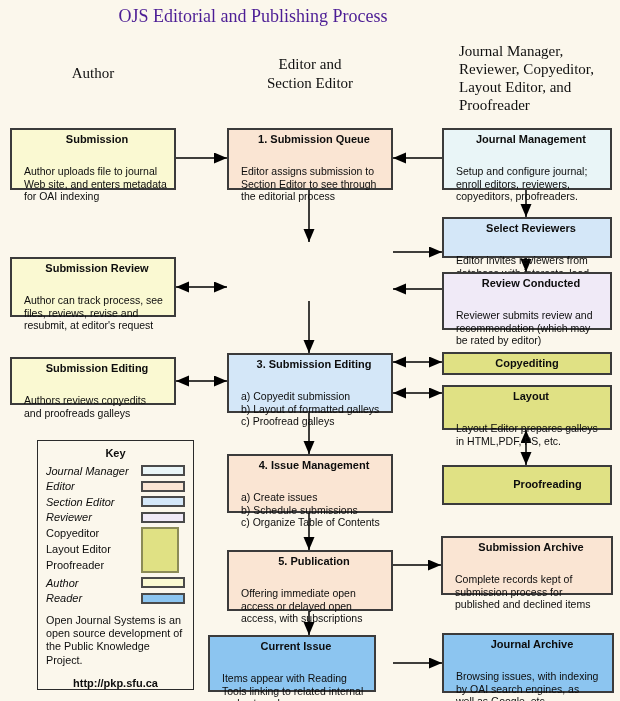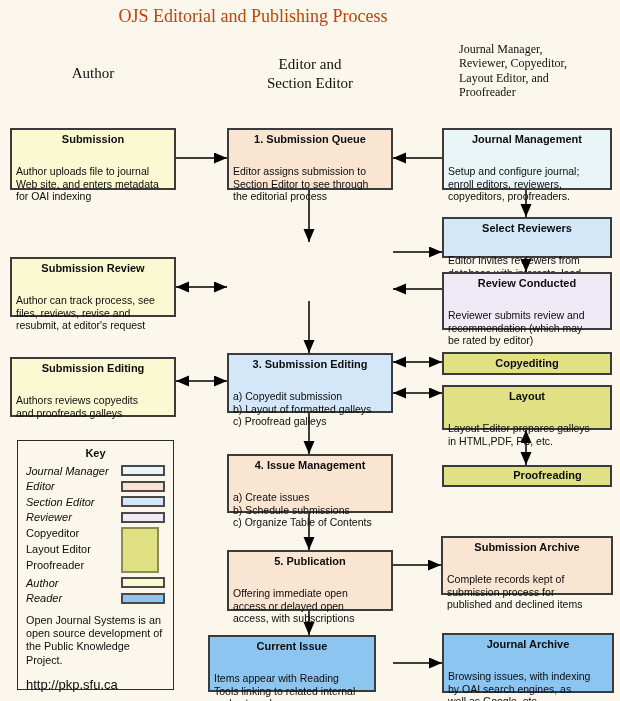--- a/index.html
+++ b/index.html
@@ -8,62 +8,63 @@
     font-family:"Liberation Sans",sans-serif;
     position:relative;
     background:#FBF7EC;
     overflow:hidden;
   }
   .stage{position:absolute;left:0;top:0;width:620px;height:701px;}
   .diagram-title{
     position:absolute;left:0;top:6px;width:506px;
     text-align:center;
     font-family:"Liberation Serif",serif;
-    font-size:18px;color:#c2410c;
+    font-size:18px;color:#4c1d95;
   }
   .col-header{
     position:absolute;
     font-family:"Liberation Serif",serif;
     font-size:15px;color:#101010;
     line-height:1.25;
     white-space:pre-line;
   }
   .col-header.center{text-align:center;}
-  .col-header.roles{font-size:12px;text-align:left;line-height:1.2;}
+  .col-header.roles{font-size:15px;text-align:left;line-height:1.2;}
   svg.arrows{position:absolute;left:0;top:0;pointer-events:none;}
   .fbox{
     position:absolute;
     box-sizing:border-box;
     border:2px solid #3B3B3B;
-    padding:3px 4px 2px 4px;
+    padding:3px 4px 2px 12px;
     font-size:10.5px;
     line-height:1.2;
     color:#0d0d0d;
   }
   .fbox .btitle{font-weight:bold;text-align:center;font-size:11px;}
   .fbox .bbody{text-align:left;white-space:pre-line;margin-top:19px;}
   .fbox.title-only{display:flex;align-items:center;justify-content:center;padding:0;}
   .keybox{
     position:absolute;
     box-sizing:border-box;
     border:1px solid #2b2b2b;
     padding:6px 8px 4px 8px;
     font-size:10.5px;
     color:#0d0d0d;
+    margin-left:20px;
   }
   .keybox .ktitle{font-weight:bold;text-align:center;font-size:11px;margin-bottom:4px;}
   .krow{display:flex;align-items:center;justify-content:space-between;height:15.5px;}
   .krow .klabel{font-size:11px;font-style:italic;}
   .kswatch{width:44px;height:11px;border:2px solid #4A4A4A;box-sizing:border-box;}
   .kgroup{display:flex;align-items:flex-start;justify-content:space-between;margin:2px 0;}
   .kgroup .kstack{display:flex;flex-direction:column;gap:4px;}
   .kgroup .kstack div{font-size:11px;line-height:1.1;}
   .kswatch-tall{width:38px;height:46px;border:2px solid #8B8B57;box-sizing:border-box;margin-right:6px;}
   .knote{margin-top:8px;white-space:pre-line;font-size:10.8px;line-height:1.22;}
-  .kurl{margin-top:10px;font-size:13px;}
+  .kurl{margin-top:10px;text-align:center;font-size:11px;font-weight:bold;}
 </style>
 </head>
 <body style="background-color: rgb(251, 247, 236);">
 
 <div class="stage">
 
   <div class="diagram-title">OJS Editorial and Publishing Process</div>
 
   <div class="col-header center" style="left:10px;top:64px;width:166px;">Author</div>
   <div class="col-header center" style="left:227px;top:55px;width:166px;">Editor and
@@ -135,40 +136,40 @@
 resubmit, at editor's request</div>
   </div>
 
   <div class="fbox" style="left: 442px; top: 272px; width: 170px; height: 58px; background-color: rgb(240, 234, 247);">
     <div class="btitle">Review Conducted</div>
     <div class="bbody">Reviewer submits review and
 recommendation (which may
 be rated by editor)</div>
   </div>
 
-  <div class="fbox" style="left: 10px; top: 357px; width: 166px; height: 60px; background-color: rgb(250, 249, 210);">
+  <div class="fbox" style="left: 10px; top: 357px; width: 166px; height: 48px; background-color: rgb(250, 249, 210);">
     <div class="btitle">Submission Editing</div>
     <div class="bbody">Authors reviews copyedits
 and proofreads galleys</div>
   </div>
   <div class="fbox" style="left: 227px; top: 353px; width: 166px; height: 60px; background-color: rgb(212, 231, 248);">
     <div class="btitle">3. Submission Editing</div>
     <div class="bbody">a) Copyedit submission
 b) Layout of formatted galleys
 c) Proofread galleys</div>
   </div>
   <div class="fbox title-only" style="left: 442px; top: 352px; width: 170px; height: 23px; background-color: rgb(224, 225, 132);">
     <div class="btitle">Copyediting</div>
   </div>
   <div class="fbox" style="left: 442px; top: 385px; width: 170px; height: 45px; background-color: rgb(224, 225, 132);">
     <div class="btitle">Layout</div>
     <div class="bbody">Layout Editor prepares galleys
 in HTML,PDF, PS, etc.</div>
   </div>
-  <div class="fbox title-only" style="left: 442px; top: 465px; width: 170px; height: 22px; background-color: rgb(224, 225, 132); padding-left: 41px;">
+  <div class="fbox title-only" style="left: 442px; top: 465px; width: 170px; height: 40px; background-color: rgb(224, 225, 132); padding-left: 41px;">
     <div class="btitle">Proofreading</div>
   </div>
 
   <div class="fbox" style="left: 227px; top: 454px; width: 166px; height: 59px; background-color: rgb(250, 229, 211);">
     <div class="btitle">4. Issue Management</div>
     <div class="bbody">a) Create issues
 b) Schedule submissions
 c) Organize Table of Contents</div>
   </div>
 

